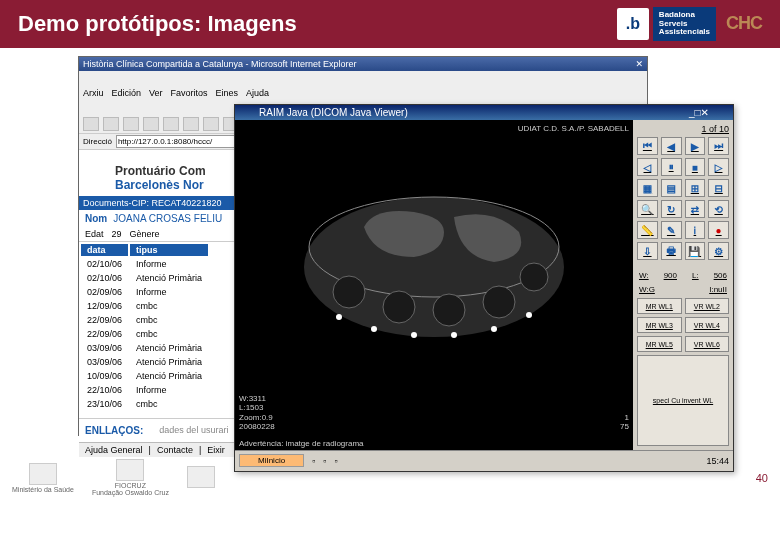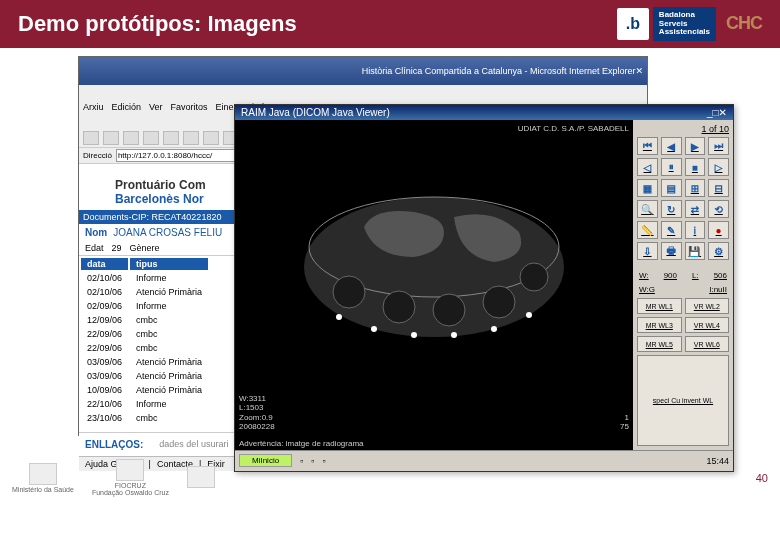--- a/index.html
+++ b/index.html
@@ -5,60 +5,60 @@
   * { box-sizing: border-box; margin: 0; padding: 0; }
   body { width: 780px; height: 540px; font-family: Arial, sans-serif; background: #fff; overflow: hidden; }
   .hdr { background: #8a1c34; height: 48px; display: flex; align-items: center; padding: 0 18px; }
   .hdr-title { color: #fff; font-size: 22px; font-weight: bold; flex: 1; }
   .hdr-logos { display: flex; gap: 4px; align-items: center; }
   .logo-box { background: #fff; width: 32px; height: 32px; display: flex; align-items: center; justify-content: center; font-weight: bold; color: #0a3a7a; border-radius: 2px; }
   .logo-text { background: #0a3a7a; color: #fff; font-size: 8px; padding: 4px 6px; line-height: 1.1; font-weight: bold; }
   .logo-chc { color: #b85; font-weight: bold; font-size: 18px; letter-spacing: -1px; margin-left: 6px; }
   .stage { position: relative; width: 100%; height: 450px; background: #fff; }
   .ie-win { position: absolute; left: 78px; top: 8px; width: 570px; height: 380px; border: 1px solid #666; background: #eee; font-size: 9px; }
-  .ie-title { background: linear-gradient(#4a6aa8,#2a4a88); color: #fff; padding: 9px 4px; font-size: 9px; display: flex; text-align: right; }
+  .ie-title { background: linear-gradient(#4a6aa8,#2a4a88); color: #fff; padding: 2px 4px; font-size: 9px; display: flex; }
   .ie-title span:first-child { flex: 1; }
   .ie-menu { background: #eee; padding: 17px 4px; font-size: 9px; display: flex; gap: 8px; }
   .ie-tool { background: #eee; padding: 2px 4px; font-size: 10px; display: flex; gap: 4px; border-bottom: 1px solid #ccc; }
   .ie-tool span { width: 16px; height: 14px; background: #ddd; border: 1px solid #bbb; }
   .ie-addr { background: #eee; padding: 1px 4px; font-size: 8px; display: flex; gap: 4px; align-items: center; border-bottom: 1px solid #ccc; }
   .ie-addr input { flex: 1; font-size: 8px; border: 1px solid #999; padding: 1px; }
   .ie-body { background: #fff; height: calc(100% - 60px); position: relative; overflow: hidden; }
   .overlay-text { position: absolute; left: 36px; top: 14px; font-size: 12px; color: #333; }
   .overlay-text .blue { color: #1a5aa8; font-weight: bold; }
   .doc-hdr { background: #1a5aa8; color: #fff; font-size: 9px; padding: 2px 4px; margin-top: 46px; }
   .patient { color: #1a5aa8; font-size: 10px; padding: 3px 6px; display: flex; gap: 6px; }
   .patient b { color: #1a5aa8; }
   .filter-row { display: flex; gap: 8px; font-size: 9px; padding: 2px 6px; border-bottom: 1px solid #ccc; }
   .table { font-size: 9px; }
   .table th { background: #1a5aa8; color: #fff; text-align: left; padding: 1px 6px; font-size: 9px; }
   .table td { padding: 1px 6px; font-size: 9px; }
   .links-row { border-top: 1px solid #ccc; margin-top: 6px; padding: 6px; font-size: 10px; color: #1a5aa8; font-weight: bold; display: flex; gap: 16px; }
   .links-row span:last-child { color: #888; font-weight: normal; font-size: 9px; }
   .bottombar { background: #eee; font-size: 9px; padding: 2px 6px; border-top: 1px solid #bbb; display: flex; gap: 6px; }
   .viewer { position: absolute; left: 234px; top: 56px; width: 500px; height: 368px; background: #d4d0c8; border: 1px solid #333; box-shadow: 2px 2px 6px rgba(0,0,0,.3); }
-  .v-title { background: linear-gradient(#0a246a,#3a6ea5); color: #fff; font-size: 10px; padding: 2px 6px; display: flex; }
+  .v-title { background: linear-gradient(#0a246a,#3a6ea5); color: #fff; font-size: 10px; padding: 2px 24px; display: flex; }
   .v-title span:first-child { flex: 1; }
   .v-body { display: flex; height: calc(100% - 36px); }
   .v-img { flex: 1; background: #000; color: #ccc; font-size: 8px; position: relative; }
   .v-img .tl { position: absolute; top: 4px; left: 4px; line-height: 1.2; }
   .v-img .tr { position: absolute; top: 4px; right: 4px; text-align: right; }
   .v-img .bl { position: absolute; bottom: 18px; left: 4px; line-height: 1.2; }
   .v-img .br { position: absolute; bottom: 18px; right: 4px; text-align: right; line-height: 1.2; }
   .v-img .warn { position: absolute; bottom: 2px; left: 4px; font-size: 8px; }
   .scan { position: absolute; top: 50%; left: 50%; transform: translate(-50%,-60%); width: 280px; height: 180px; }
   .v-tools { width: 100px; background: #d4d0c8; padding: 4px; font-size: 8px; display: flex; flex-direction: column; gap: 3px; text-decoration: underline; }
   .tool-row { display: flex; gap: 3px; }
   .tool-btn { flex: 1; height: 18px; background: #e8e4dc; border: 1px solid #888; display: flex; align-items: center; justify-content: center; color: #1a5aa8; font-weight: bold; font-size: 10px; cursor: pointer; }
   .wl-row { display: flex; gap: 3px; }
   .wl-btn { flex: 1; height: 16px; background: #e8e4dc; border: 1px solid #888; font-size: 7px; display: flex; align-items: center; justify-content: center; cursor: pointer; }
   .stat-row { display: flex; justify-content: space-between; font-size: 8px; padding: 1px 2px; }
   .v-task { background: #d4d0c8; border-top: 1px solid #888; height: 20px; display: flex; align-items: center; padding: 0 4px; font-size: 9px; gap: 8px; }
   .v-task .time { margin-left: auto; }
-  .v-task .tbtn { background: #bef264; border: 1px solid #999; padding: 1px 12px; font-size: 8px; text-align: center; }
+  .v-task .tbtn { background: #fdba74; border: 1px solid #999; padding: 1px 18px; font-size: 8px; text-align: center; }
   .footer { position: absolute; bottom: 2px; left: 0; right: 0; display: flex; align-items: center; padding: 0 12px; }
   .foot-logo { font-size: 7px; color: #666; display: flex; flex-direction: column; align-items: center; margin-right: 18px; }
   .foot-logo .pic { width: 28px; height: 22px; background: #eee; border: 1px solid #ccc; margin-bottom: 1px; }
   .pagenum { margin-left: auto; color: #8a1c34; font-size: 11px; }
 </style>
 </head>
 <body>
 
 <div class="hdr">
   <div class="hdr-title">Demo protótipos: Imagens</div>

